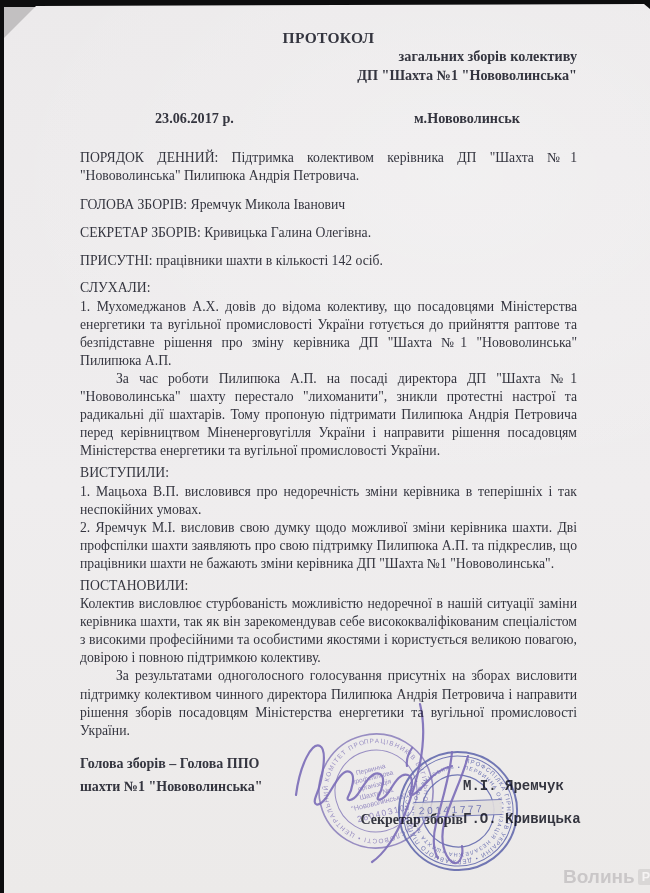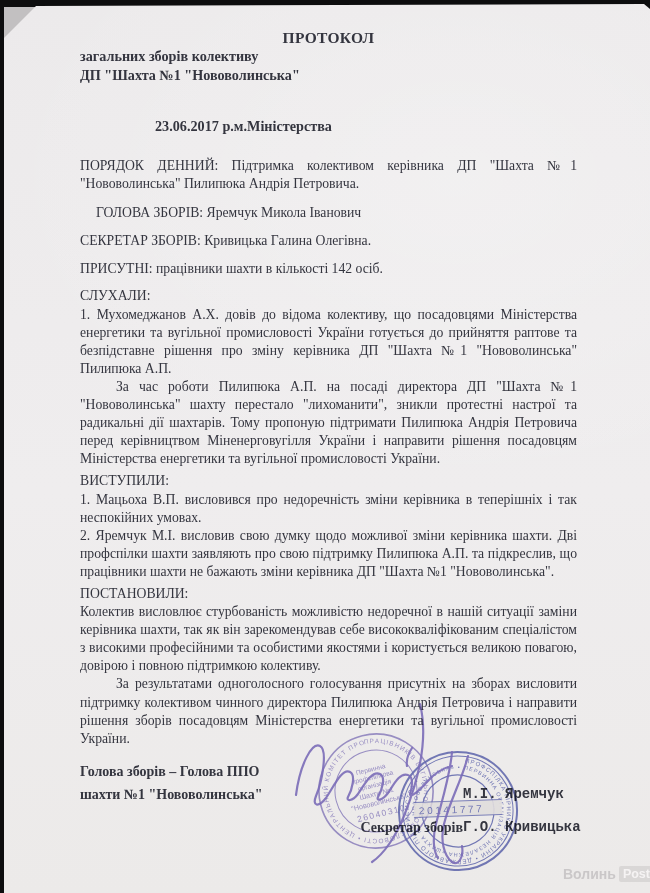--- a/index.html
+++ b/index.html
@@ -21,31 +21,31 @@
       radial-gradient(120% 60% at 70% 20%, rgba(255,255,255,.25), rgba(255,255,255,0) 60%),
       linear-gradient(180deg,#eceaeb 0%,#efedee 55%,#eceae9 100%);
     clip-path:polygon(36px 6px,644px 4px,650px 9px,650px 893px,4px 893px,4px 38px);
   }
   .doc{
     position:absolute;left:80px;top:28px;width:497px;
     color:#34353f;
     font-size:13.7px;line-height:18.1px;
   }
   .t1{font-size:15.5px;line-height:19px;font-weight:bold;text-align:center;letter-spacing:.3px;}
-  .t2{font-size:14.2px;line-height:19px;font-weight:bold;text-align:left;}
+  .t2{font-size:14.2px;line-height:19px;font-weight:bold;text-align:right;}
   .daterow{
-    display:flex;justify-content:flex-start;
-    padding:0 57px 0 75px;margin-top:32px;
+    display:flex;justify-content:space-between;
+    padding:0 57px 0 75px;margin-top:24px;
     font-weight:bold;font-size:14.2px;line-height:19px;
   }
   .p{ text-align:justify; }
   .ind{ text-indent:36px; }
   .mt-agenda{margin-top:21px;}
   .mt-line{margin-top:10px;}
-  .mt-line1{margin-top:11px;margin-left:16px;}
+  .mt-line1{margin-top:11px;}
   .mt-sec{margin-top:9px;}
   .mt-sec2{margin-top:4px;}
   .sig{margin-top:12px;font-weight:bold;font-size:14px;}
   .sigrow{display:grid;grid-template-columns:383px 1fr;align-items:end;}
   .sigrow .lbl{line-height:23px;}
   .sigrow .nm{line-height:23px;white-space:nowrap;font-family:Liberation Mono, monospace;}
   .r2{margin-top:2px;}
   .r3{margin-top:10px;text-align:right;}
   
   .ink{
@@ -57,41 +57,41 @@
   .pen{color:#7a6ac4;}
   .stamp-ring-text{font-family:"Liberation Sans","DejaVu Sans",sans-serif;letter-spacing:1.1px;}
   .stamp-center-text{font-family:"Liberation Sans","DejaVu Sans",sans-serif;}
   
   .watermark{
     position:absolute;left:563px;top:866px;
     display:flex;align-items:center;gap:3px;
     font-family:"Liberation Sans","DejaVu Sans",sans-serif;
     opacity:.9;
   }
-  .watermark .wm1{color:#c7c4c5;font-size:14px;font-weight:bold;}
+  .watermark .wm1{color:#c7c4c5;font-size:19px;font-weight:bold;}
   .watermark .wm2{
     background:#d8d5d5;color:#f7f5f5;font-size:12.5px;font-weight:bold;
     padding:1px 4px;border-radius:2px;
   }
 </style>
 </head>
 <body>
 
 <div class="wedge"></div>
 
 <div class="paper">
   <div class="doc">
 
     <div class="t1">ПРОТОКОЛ</div>
     <div class="t2">загальних зборів колективу</div>
     <div class="t2">ДП "Шахта №1 "Нововолинська"</div>
 
     <div class="daterow">
       <span>23.06.2017 р.</span>
-      <span>м.Міністерства</span>
+      <span>м.Нововолинськ</span>
     </div>
 
     <div class="p mt-agenda">ПОРЯДОК ДЕННИЙ: Підтримка колективом керівника ДП "Шахта №1 "Нововолинська" Пилипюка Андрія Петровича.</div>
     <div class="p mt-line1">ГОЛОВА ЗБОРІВ: Яремчук Микола Іванович</div>
     <div class="p mt-line">СЕКРЕТАР ЗБОРІВ: Кривицька Галина Олегівна.</div>
     <div class="p mt-line">ПРИСУТНІ: працівники шахти в кількості 142 осіб.</div>
 
     <div class="mt-sec">СЛУХАЛИ:</div>
     <div class="p">1. Мухомеджанов А.Х. довів до відома колективу, що посадовцями Міністерства енергетики та вугільної промисловості України готується до прийняття раптове та безпідставне рішення про зміну керівника ДП "Шахта №1 "Нововолинська" Пилипюка А.П.</div>
     <div class="p ind">За час роботи Пилипюка А.П. на посаді директора ДП "Шахта №1 "Нововолинська" шахту перестало "лихоманити", зникли протестні настрої та радикальні дії шахтарів. Тому пропоную підтримати Пилипюка Андрія Петровича перед керівництвом Міненерговугілля України і направити рішення посадовцям Міністерства енергетики та вугільної промисловості України.</div>

